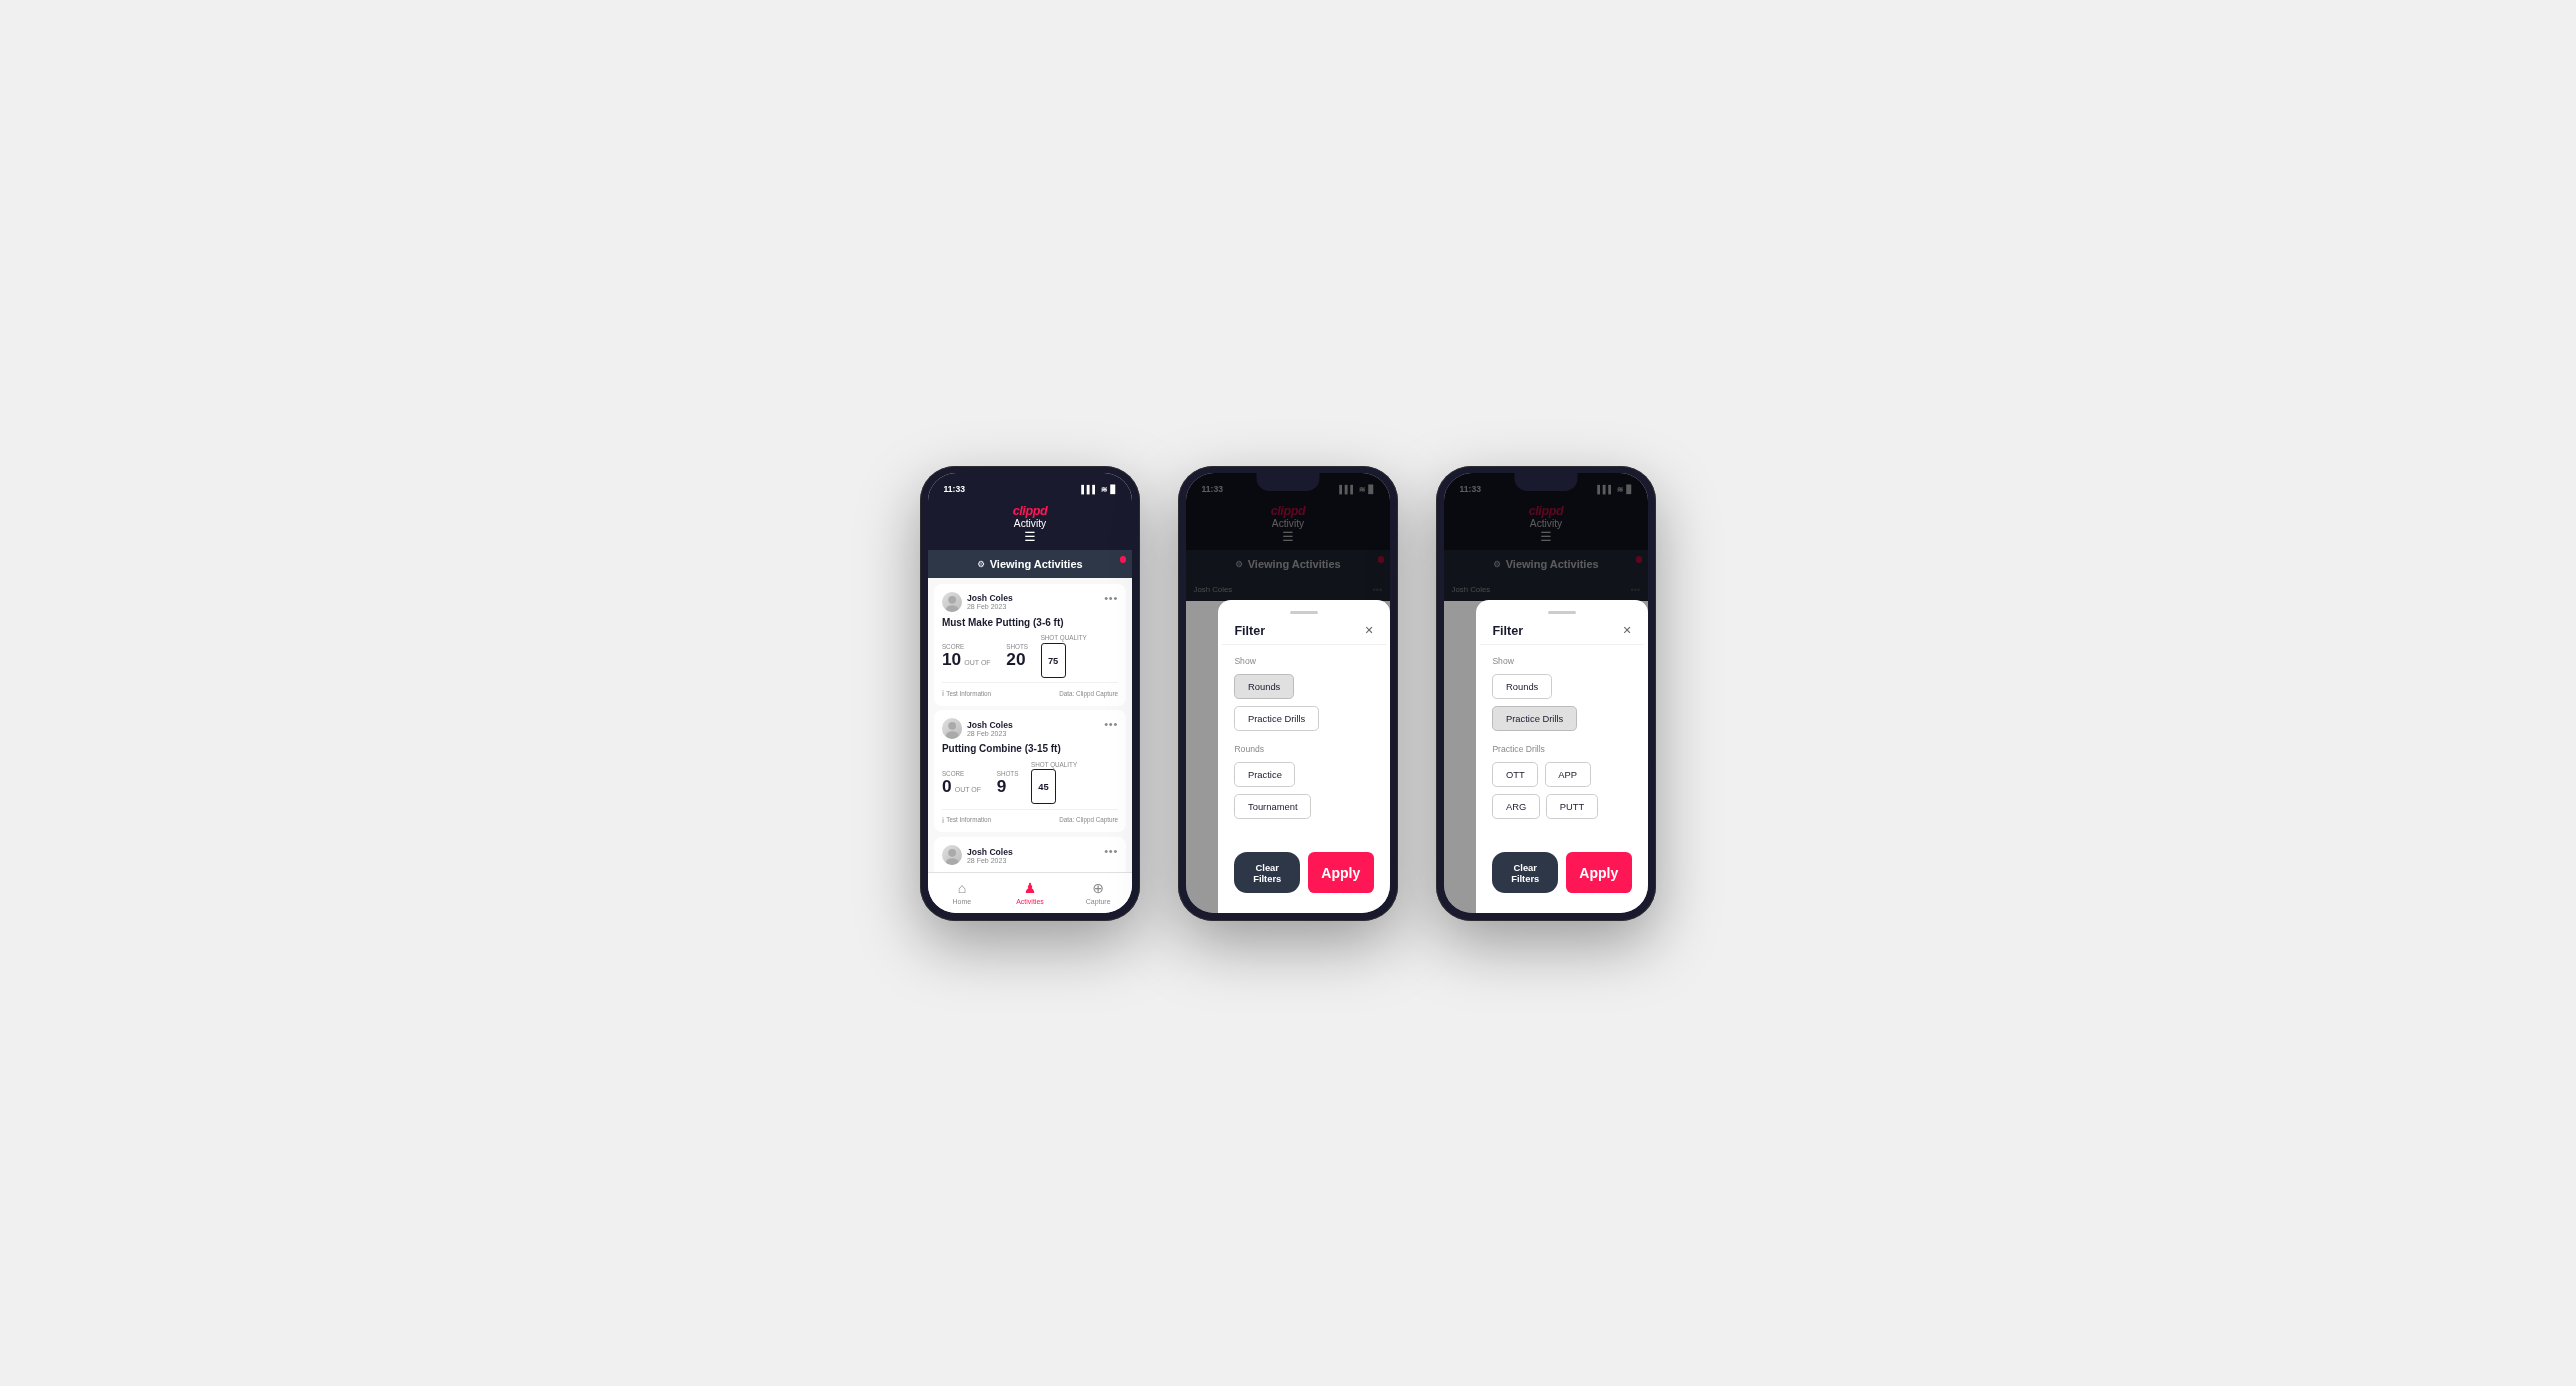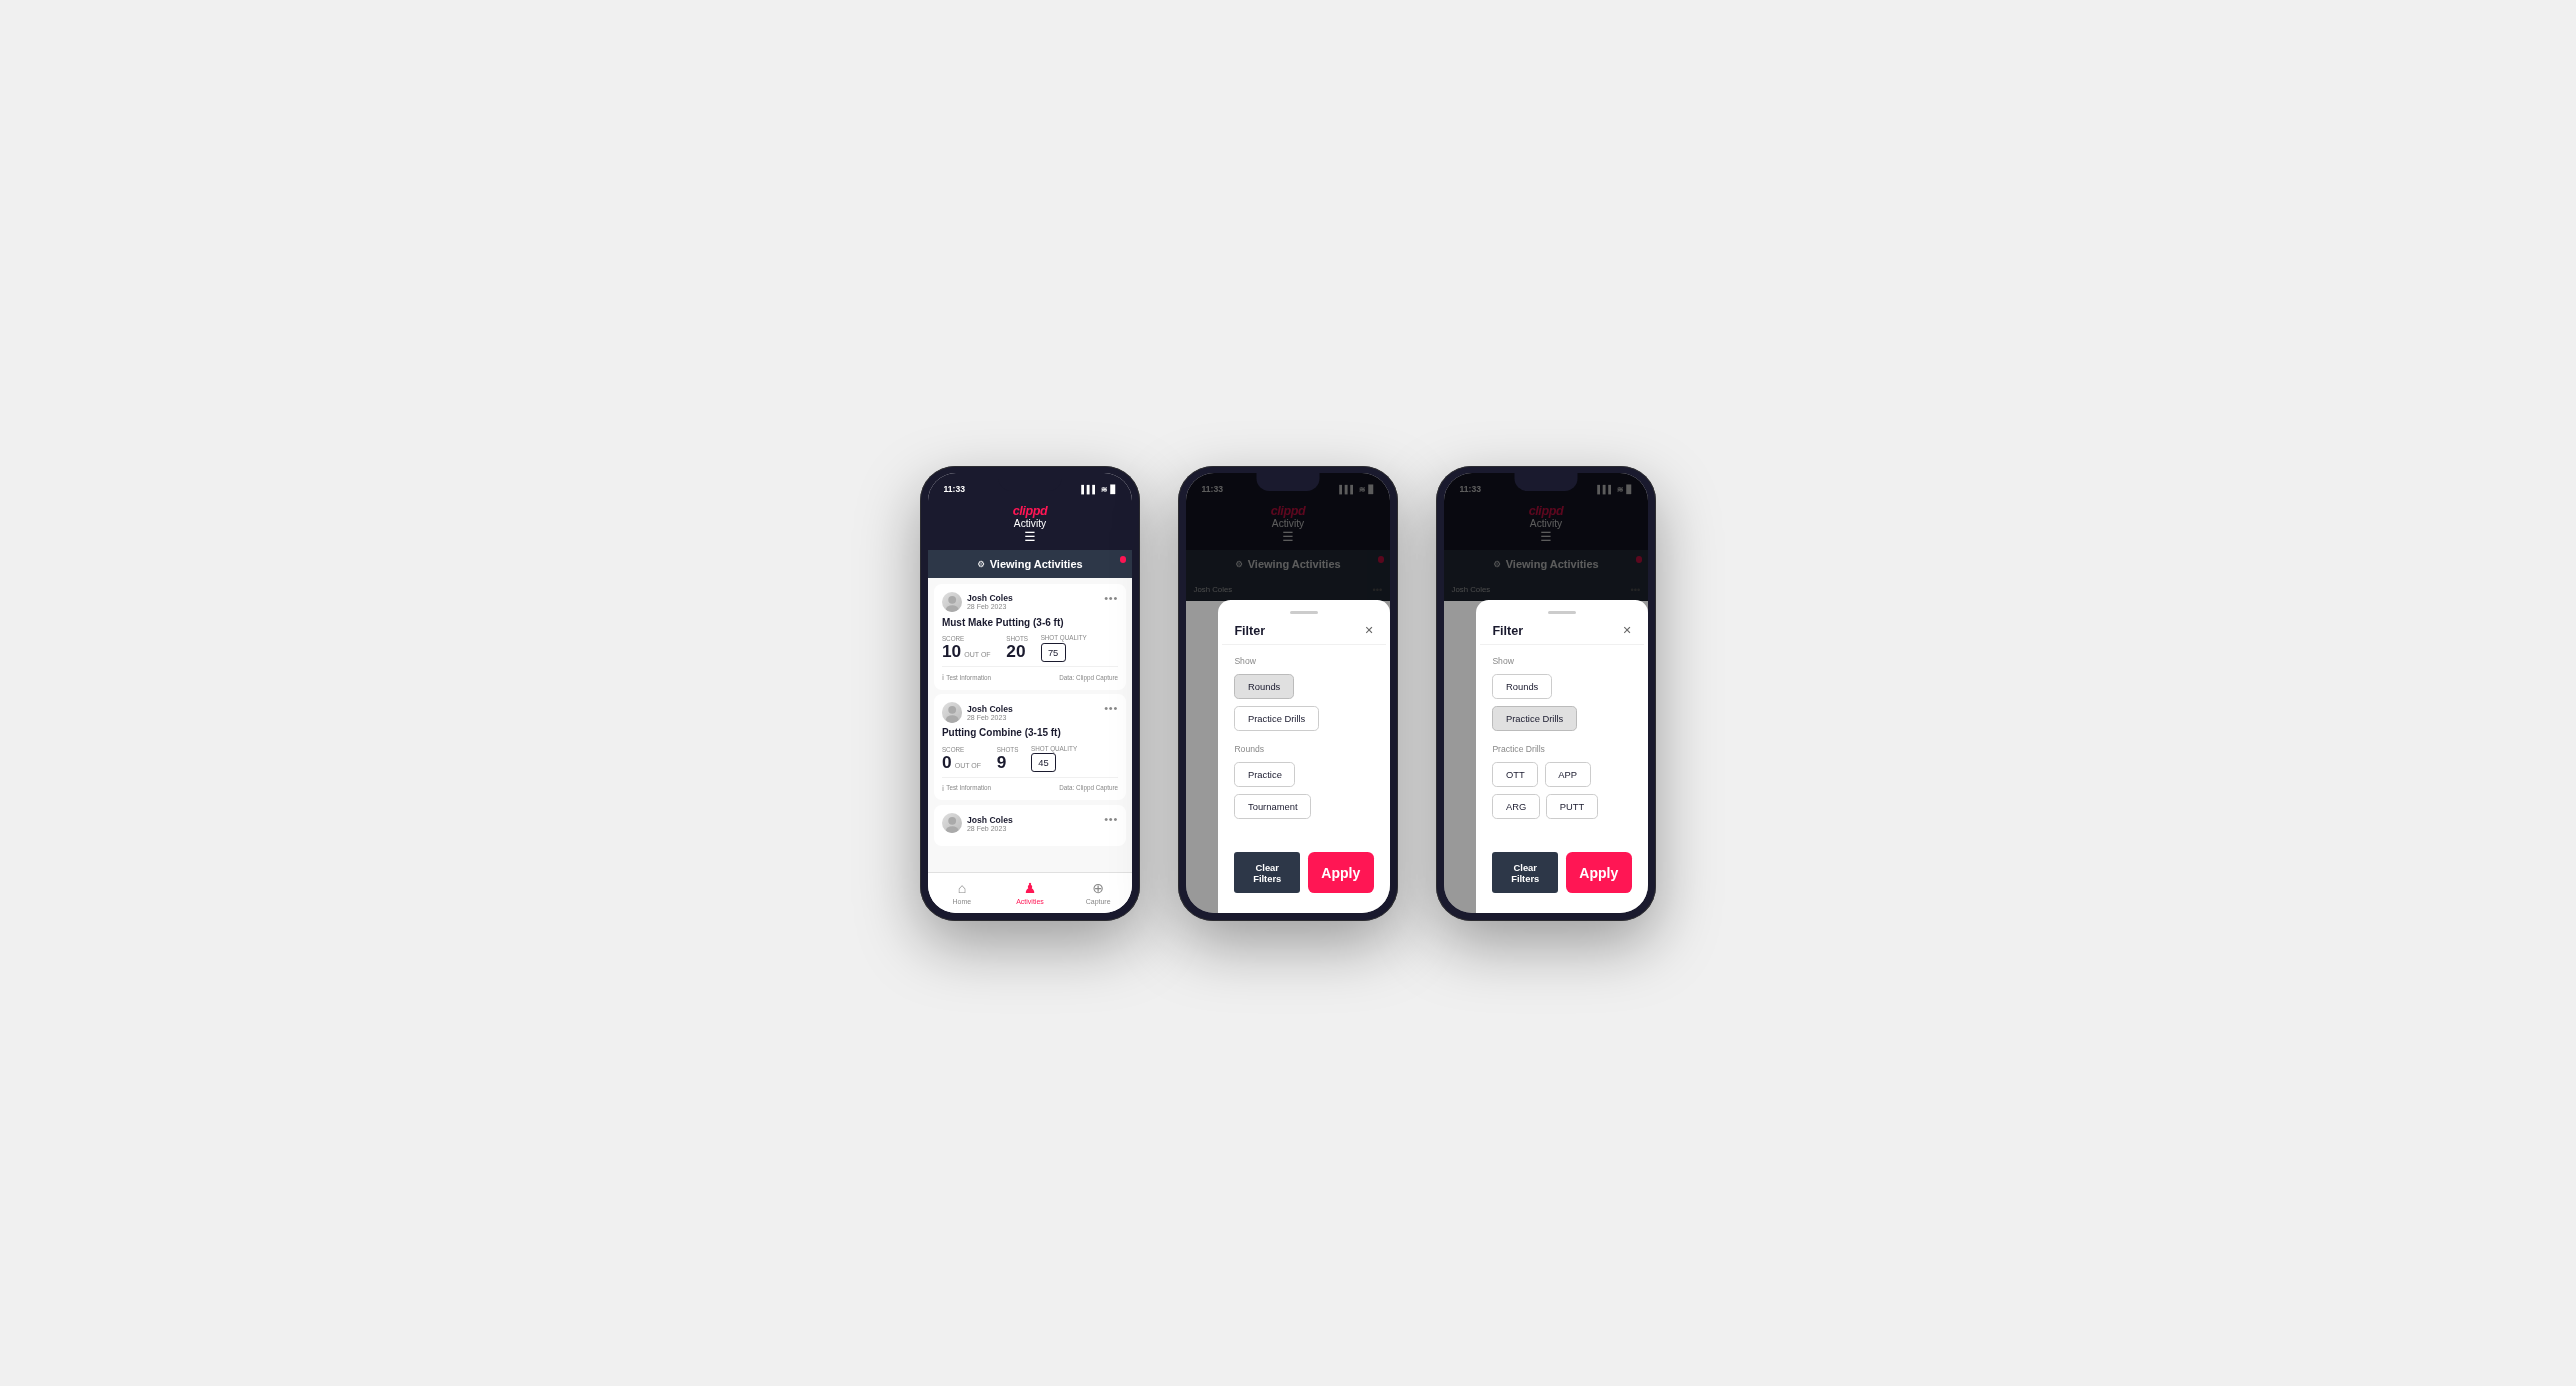--- a/index.html
+++ b/index.html
@@ -209,28 +209,28 @@
       line-height: 1;
     }
     .stat-out-of {
       font-size: 7px;
       color: #888;
       margin-left: 1.6px;
       margin-right: 3.1px;
     }
     .shot-quality-badge {
       width: 25px;
-      height: 19px;
+      height: 35px;
       border: 1.6px solid #1a1a2e;
       border-radius: 3.1px;
       display: flex;
       align-items: center;
       justify-content: center;
       font-size: 9.4px;
-      font-weight: 400;
+      font-weight: 700;
       color: #1a1a2e;
     }
     .card-footer {
       display: flex;
       justify-content: space-between;
       align-items: center;
       border-top: 0.8px solid #f0f0f0;
       padding-top: 4.7px;
       margin-top: 3.1px;
     }
@@ -343,21 +343,21 @@
       display: flex;
       gap: 7.8px;
       padding: 9.4px 12.6px 15.7px;
     }
     .btn-clear {
       flex: 1;
       padding: 9.4px;
       background: #2d3748;
       color: #fff;
       border: none;
-      border-radius: 3px;
+      border-radius: 13px;
       font-size: 9.4px;
       font-weight: 600;
       cursor: pointer;
     }
     .btn-apply {
       flex: 1;
       padding: 9.4px;
       background: #ff1654;
       color: #fff;
       border: none;

